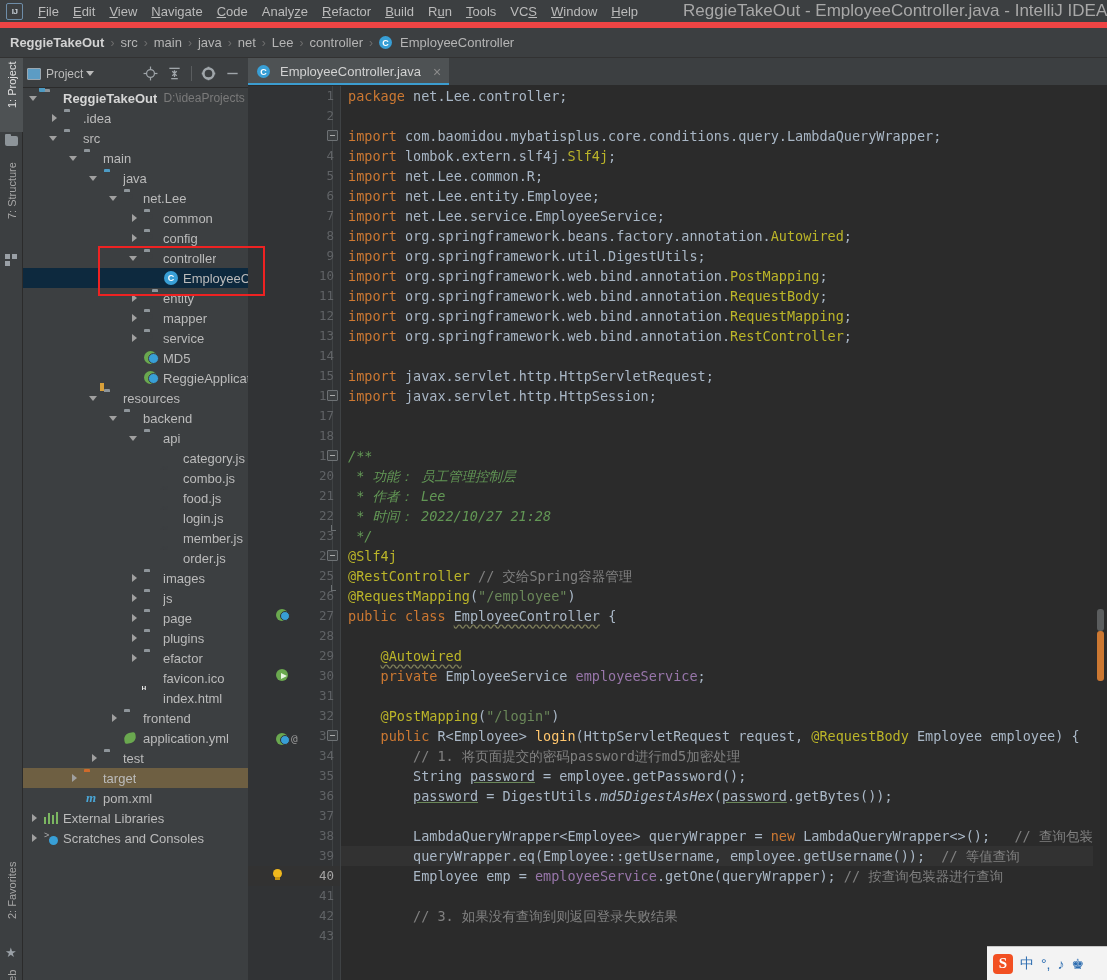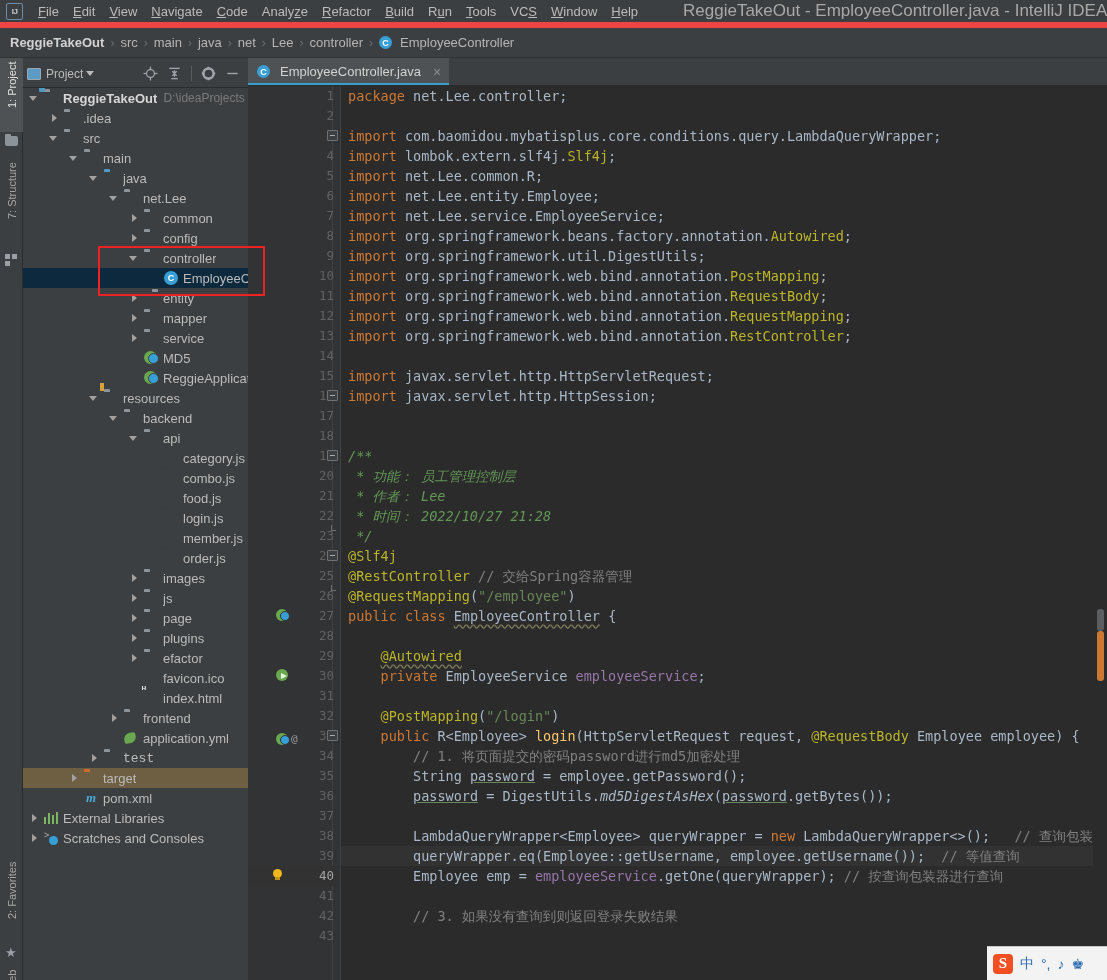--- a/index.html
+++ b/index.html
@@ -573,21 +573,21 @@
         <div class="row" style="padding-left: 86px;">
           <span class="arrow closed" style="margin-right: 4px;"></span>
           <span class="tico"><span class="fld"></span></span>
           <span class="lbl">frontend</span>
         </div>
         <div class="row" style="padding-left: 86px;">
           <span class="arrow " style="margin-right: 4px;"></span>
           <span class="tico"><span class="yml-ico"></span></span>
           <span class="lbl">application.yml</span>
         </div>
-        <div class="row" style="padding-left: 66px; font-family: Liberation Mono, monospace;">
+        <div class="row" style="padding-left: 66px;">
           <span class="arrow closed" style="margin-right: 4px;"></span>
           <span class="tico"><span class="fld"></span></span>
           <span class="lbl">test</span>
         </div>
         <div class="row ctxsel" style="padding-left: 46px;">
           <span class="arrow closed" style="margin-right: 4px;"></span>
           <span class="tico"><span class="fld orange"></span></span>
           <span class="lbl">target</span>
         </div>
         <div class="row" style="padding-left: 46px;">

